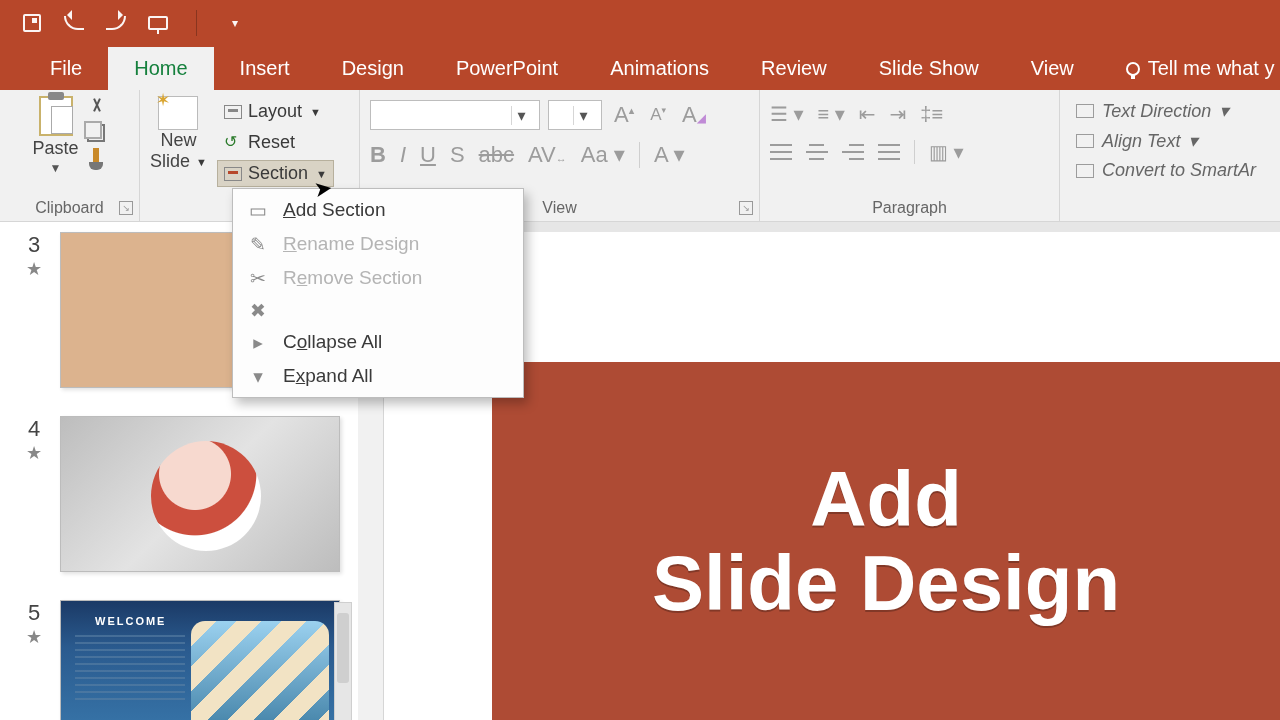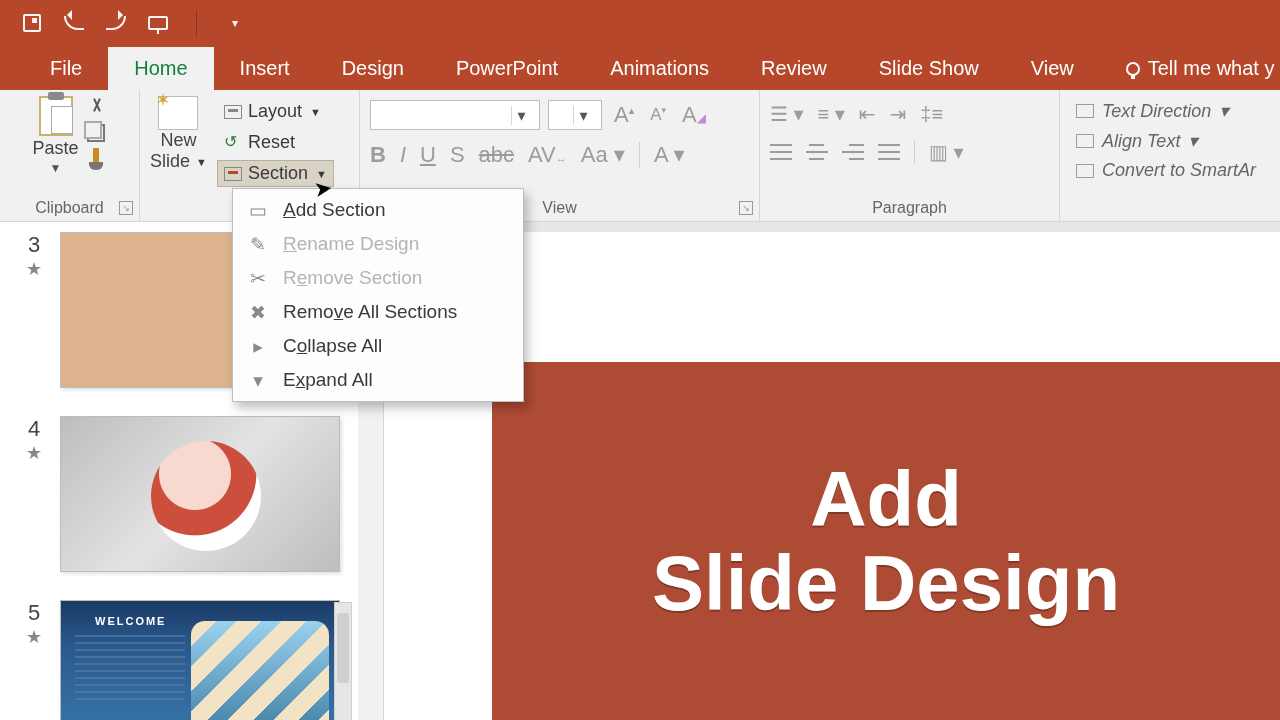--- a/index.html
+++ b/index.html
@@ -295,21 +295,20 @@
   <div class="mitem dis">
     <span class="micon">✎</span>
     <span><span></span><u>R</u><span>ename Design</span></span>
   </div>
   <div class="mitem dis">
     <span class="micon">✂</span>
     <span><span>R</span><u>e</u><span>move Section</span></span>
   </div>
   <div class="mitem">
     <span class="micon">✖</span>
-    <span><span>Remo</span><u>v</u><span>e All Sections</span></span>
   </div>
   <div class="mitem">
     <span class="micon">▸</span>
     <span><span>C</span><u>o</u><span>llapse All</span></span>
   </div>
   <div class="mitem">
     <span class="micon">▾</span>
     <span><span>E</span><u>x</u><span>pand All</span></span>
   </div>
 </div>

